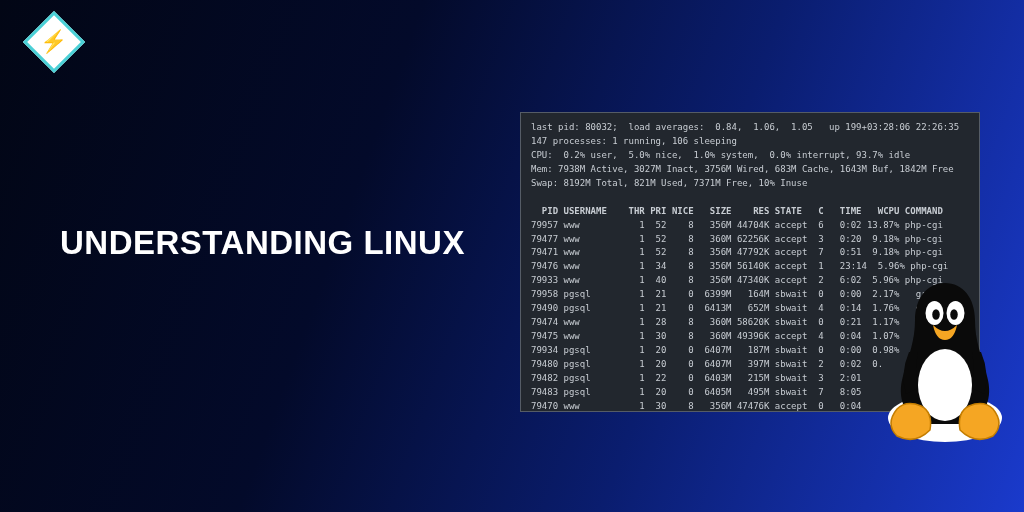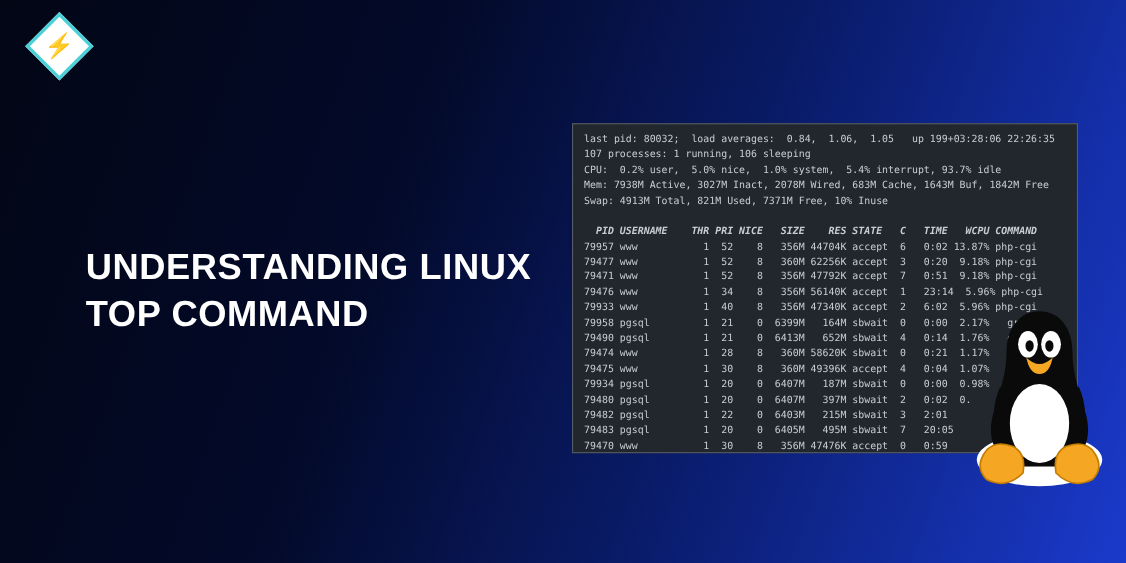--- a/index.html
+++ b/index.html
@@ -37,42 +37,41 @@
   }
   .headline {
     position: absolute;
     left: 60px;
     top: 222px;
     width: 440px;
     color: #ffffff;
     font-weight: 800;
     line-height: 1.28;
     letter-spacing: 0.5px;
-    margin-left: 18px;
   }
   .hl-line1 { font-size: 33px; }
   .hl-line2 { font-size: 33px; }
   .terminal {
     position: absolute;
     left: 520px;
     top: 112px;
     width: 460px;
     height: 300px;
     background: #22272e;
     border: 1px solid #555c66;
     color: #c8cdd3;
     font-family: "DejaVu Sans Mono", Menlo, Consolas, monospace;
     font-size: 9px;
     line-height: 1.55;
     padding: 8px 10px;
     white-space: pre;
     overflow: hidden;
   }
   .terminal .hdr { color: #c8cdd3; }
-  .terminal .cols { font-weight: bold; font-style: italic; }
+  .terminal .cols { font-weight: bold; }
   .terminal .row { color: #c8cdd3; text-align: right; }
   .tux {
     position: absolute;
     left: 870px;
     top: 268px;
     width: 150px;
     height: 180px;
   }
   .tux svg { width: 100%; height: 100%; }
 </style>
@@ -80,44 +79,43 @@
 <body>
 
 <div class="logo">
   <div class="logo-outer">
     <div class="logo-inner">⚡</div>
   </div>
 </div>
 
 <div class="headline">
   <div class="hl-line1">UNDERSTANDING LINUX</div>
-  <div class="hl-line2">TOP COMMAND</div>
 </div>
 
 <div class="terminal"><span class="hdr">last pid: 80032;  load averages:  0.84,  1.06,  1.05   up 199+03:28:06 22:26:35</span>
-<span class="hdr">107 processes: 1 running, 106 sleeping</span>
-<span class="hdr">CPU:  0.2% user,  5.0% nice,  1.0% system,  5.4% interrupt, 93.7% idle</span>
-<span class="hdr">Mem: 7938M Active, 3027M Inact, 2078M Wired, 683M Cache, 1643M Buf, 1842M Free</span>
-<span class="hdr">Swap: 4913M Total, 821M Used, 7371M Free, 10% Inuse</span>
+<span class="hdr">147 processes: 1 running, 106 sleeping</span>
+<span class="hdr">CPU:  0.2% user,  5.0% nice,  1.0% system,  0.0% interrupt, 93.7% idle</span>
+<span class="hdr">Mem: 7938M Active, 3027M Inact, 3756M Wired, 683M Cache, 1643M Buf, 1842M Free</span>
+<span class="hdr">Swap: 8192M Total, 821M Used, 7371M Free, 10% Inuse</span>
 
 <span class="cols">  PID USERNAME    THR PRI NICE   SIZE    RES STATE   C   TIME   WCPU COMMAND</span>
 <span class="row">79957 www           1  52    8   356M 44704K accept  6   0:02 13.87% php-cgi</span>
 <span class="row">79477 www           1  52    8   360M 62256K accept  3   0:20  9.18% php-cgi</span>
 <span class="row">79471 www           1  52    8   356M 47792K accept  7   0:51  9.18% php-cgi</span>
 <span class="row">79476 www           1  34    8   356M 56140K accept  1   23:14  5.96% php-cgi</span>
 <span class="row">79933 www           1  40    8   356M 47340K accept  2   6:02  5.96% php-cgi</span>
 <span class="row">79958 pgsql         1  21    0  6399M   164M sbwait  0   0:00  2.17%   gres</span>
 <span class="row">79490 pgsql         1  21    0  6413M   652M sbwait  4   0:14  1.76%   gres</span>
 <span class="row">79474 www           1  28    8   360M 58620K sbwait  0   0:21  1.17%   cgi</span>
 <span class="row">79475 www           1  30    8   360M 49396K accept  4   0:04  1.07%   cgi</span>
 <span class="row">79934 pgsql         1  20    0  6407M   187M sbwait  0   0:00  0.98%   es</span>
 <span class="row">79480 pgsql         1  20    0  6407M   397M sbwait  2   0:02  0.      s</span>
 <span class="row">79482 pgsql         1  22    0  6403M   215M sbwait  3   2:01</span>
-<span class="row">79483 pgsql         1  20    0  6405M   495M sbwait  7   20:05</span>
-<span class="row">79470 www           1  30    8   356M 47476K accept  0   0:59</span>
+<span class="row">79483 pgsql         1  20    0  6405M   495M sbwait  7   8:05</span>
+<span class="row">79470 www           1  30    8   356M 47476K accept  0   0:04</span>
 
 
 </div>
 
 <div class="tux">
   <svg viewBox="0 0 100 120">
     <ellipse cx="50" cy="100" rx="38" ry="16" fill="#ffffff"></ellipse>
     <path d="M50 10 C38 10 30 20 30 35 C30 48 26 58 22 72 C18 86 22 100 38 104 L62 104 C78 100 82 86 78 72 C74 58 70 48 70 35 C70 20 62 10 50 10 Z" fill="#0a0a0a"></path>
     <ellipse cx="50" cy="78" rx="18" ry="24" fill="#ffffff"></ellipse>
     <ellipse cx="43" cy="30" rx="6" ry="8" fill="#ffffff"></ellipse>

